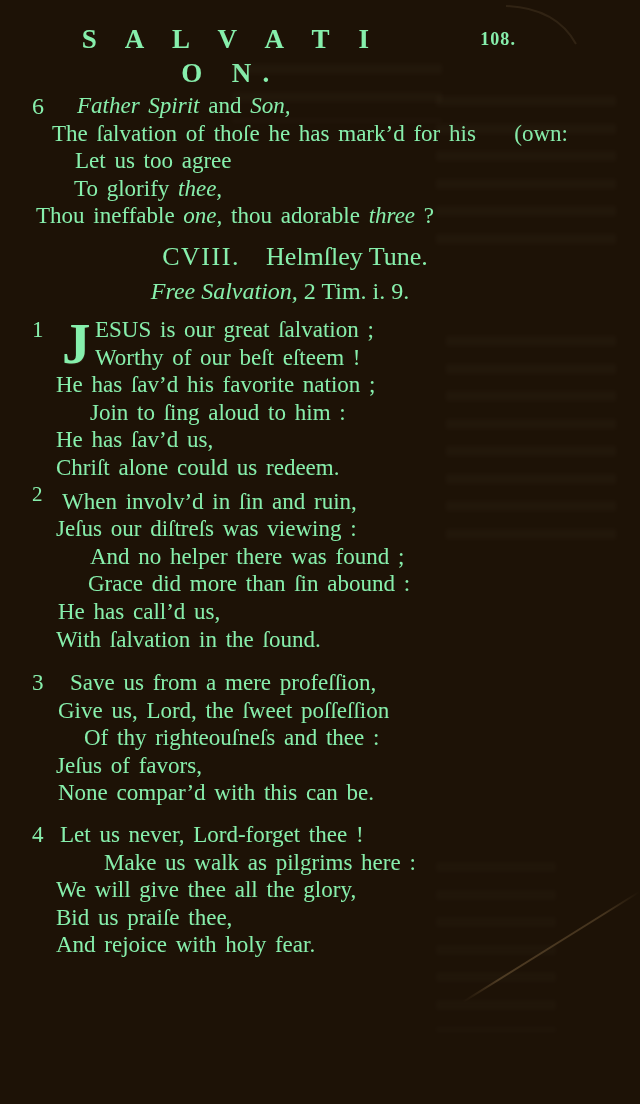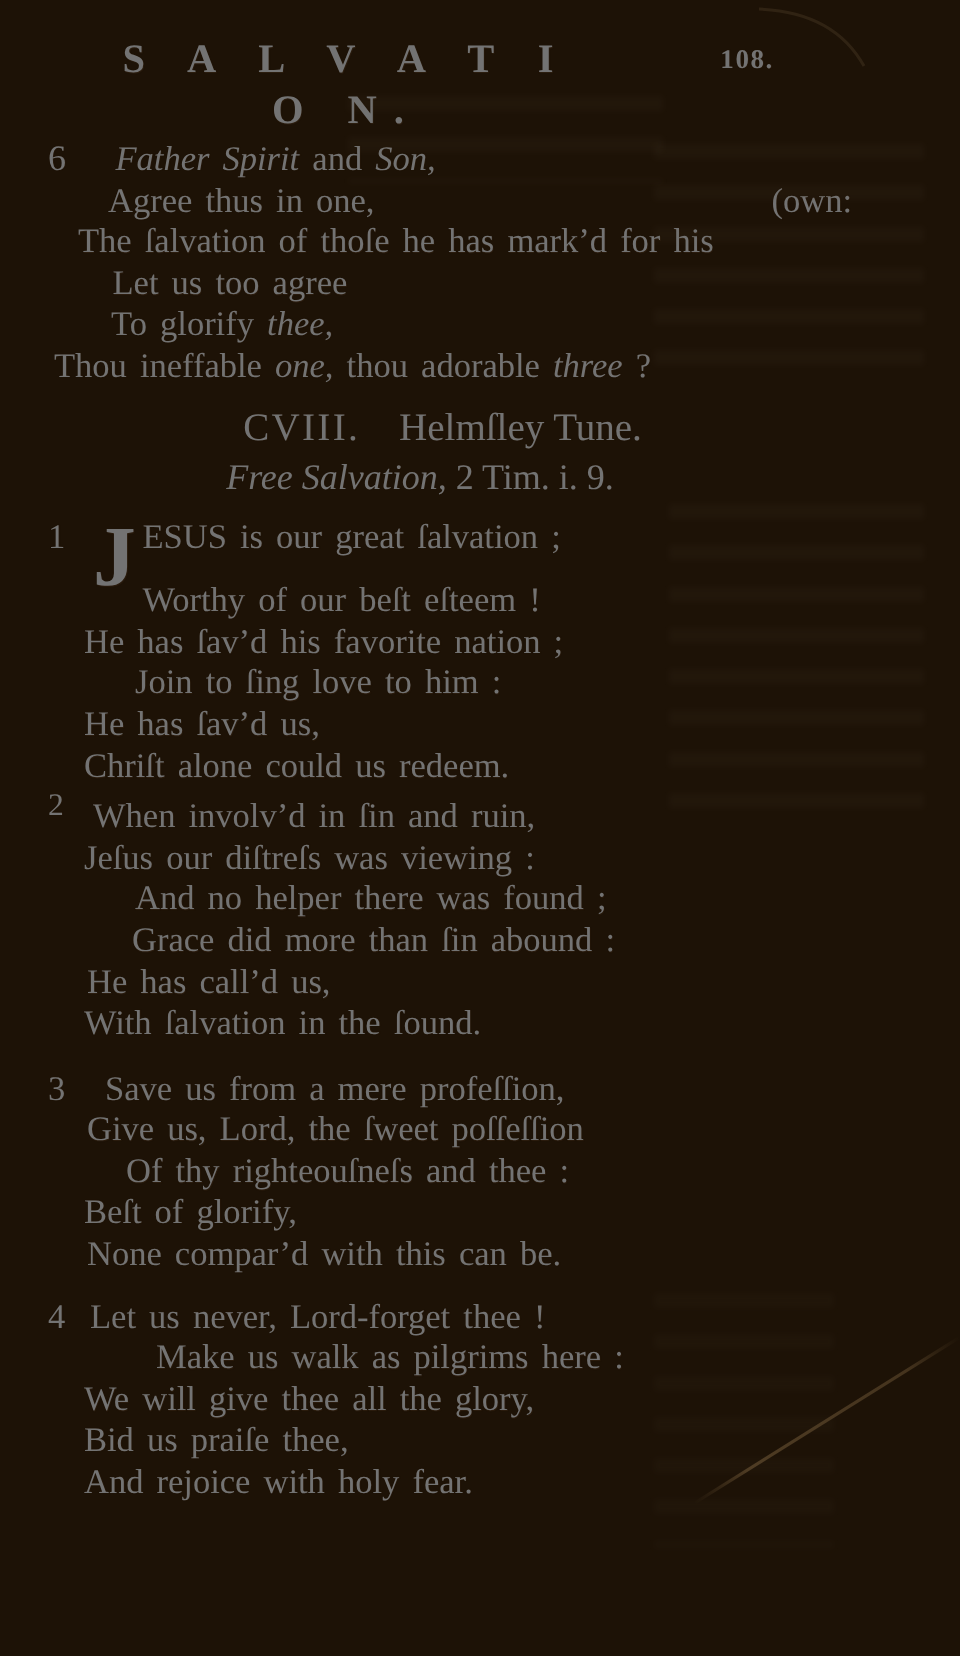--- a/index.html
+++ b/index.html
@@ -3,21 +3,21 @@
 <meta charset="utf-8">
 <style>
   html,body{margin:0;padding:0;}
   body{
     width:640px;height:1104px;overflow:hidden;
     font-family:"Liberation Serif","DejaVu Serif",serif;
     background:#1d1206;
   }
   .page{
     position:relative;width:584px;height:1104px;
-    color:#737373;
+    color:#86efac;
     background:
       
       radial-gradient(circle at 576px 48px, rgba(133,74,18,.55) 0 2.5px, rgba(133,74,18,0) 5px),
       radial-gradient(circle at 543px 977px, rgba(160,104,42,.20) 0 9px, rgba(160,104,42,0) 20px),
       radial-gradient(circle at 601px 338px, rgba(150,100,50,.13) 0 16px, rgba(150,100,50,0) 34px),
       radial-gradient(circle at 330px 1070px, rgba(140,95,45,.12) 0 14px, rgba(140,95,45,0) 30px),
       radial-gradient(circle at 612px 212px, rgba(150,100,50,.12) 0 10px, rgba(150,100,50,0) 24px),
       
       radial-gradient(circle at 0px 0px, rgba(60,38,14,.5) 0 14px, rgba(60,38,14,0) 70px),
       radial-gradient(circle at 0px 1104px, rgba(60,38,14,.4) 0 12px, rgba(60,38,14,0) 80px),
@@ -105,62 +105,62 @@
 
     <div class="running-head">
       <span class="running-title">S A L V A T I O N.</span>
       <span class="page-number">108.</span>
     </div>
 
     <div id="stanza-continued">
         <div class="stanza">
           <span class="verse-num">6</span>
           <div class="line" style="margin-left: 19px;"><span class="it">Father Spirit</span><span> and </span><span class="it">Son,</span></div>
-          <div class="line" style="margin-left: 14px;"><span>Agree thus in one,</span><span class="line-right">(own:</span></div>
+          <div class="line" style="margin-left: 14px;"><span class="line-right">(own:</span></div>
           <div class="line" style="margin-left: -6px;"><span>The ſalvation of thoſe he has mark’d for his</span></div>
           <div class="line" style="margin-left: 17px;"><span>Let us too agree</span></div>
           <div class="line" style="margin-left: 16px;"><span>To glorify </span><span class="it">thee,</span></div>
           <div class="line" style="margin-left: -22px;"><span>Thou ineffable </span><span class="it">one,</span><span> thou adorable </span><span class="it">three</span><span> ?</span></div>
         </div>
       </div>
 
     <div class="hymn-heading">
       <span class="num">CVIII.</span><span>Helmſley Tune.</span>
     </div>
 
     <div class="hymn-subtitle">
       <span class="it">Free Salvation,</span><span> 2 Tim. i. 9.</span>
     </div>
 
     <div id="hymn-stanzas">
         <div class="stanza">
           <span class="verse-num">1</span>
           <span class="dropcap">J</span>
           <div class="line" style="margin-left: 37px;"><span>ESUS is our great ſalvation ;</span></div>
-          <div class="line" style="margin-left: 37px; margin-top: 15px;"><span>Worthy of our beſt eſteem !</span></div>
+          <div class="line" style="margin-left: 37px;"><span>Worthy of our beſt eſteem !</span></div>
           <div class="line" style="margin-left: -2px;"><span>He has ſav’d his favorite nation ;</span></div>
-          <div class="line" style="margin-left: 32px;"><span>Join to ſing love to him :</span></div>
+          <div class="line" style="margin-left: 32px;"><span>Join to ſing aloud to him :</span></div>
           <div class="line" style="margin-left: -2px;"><span>He has ſav’d us,</span></div>
           <div class="line" style="margin-left: -2px;"><span>Chriſt alone could us redeem.</span></div>
         </div>
         <div class="stanza">
           <span class="verse-num raised">2</span>
           <div class="line" style="margin-left: 4px;"><span>When involv’d in ſin and ruin,</span></div>
           <div class="line" style="margin-left: -2px;"><span>Jeſus our diſtreſs was viewing :</span></div>
           <div class="line" style="margin-left: 32px;"><span>And no helper there was found ;</span></div>
           <div class="line" style="margin-left: 30px;"><span>Grace did more than ſin abound :</span></div>
           <div class="line"><span>He has call’d us,</span></div>
           <div class="line" style="margin-left: -2px;"><span>With ſalvation in the ſound.</span></div>
         </div>
         <div class="stanza">
           <span class="verse-num">3</span>
           <div class="line" style="margin-left: 12px;"><span>Save us from a mere profeſſion,</span></div>
           <div class="line"><span>Give us, Lord, the ſweet poſſeſſion</span></div>
           <div class="line" style="margin-left: 26px; font-family: Liberation Serif, serif;"><span>Of thy righteouſneſs and thee :</span></div>
-          <div class="line" style="margin-left: -2px;"><span>Beſt of glorify,</span></div>
+          <div class="line" style="margin-left: -2px;"><span>Jeſus of favors,</span></div>
           <div class="line"><span>None compar’d with this can be.</span></div>
         </div>
         <div class="stanza">
           <span class="verse-num">4</span>
           <div class="line" style="margin-left: 2px;"><span>Let us never, Lord-forget thee !</span></div>
           <div class="line" style="margin-left: 46px;"><span>Make us walk as pilgrims here :</span></div>
           <div class="line" style="margin-left: -2px;"><span>We will give thee all the glory,</span></div>
           <div class="line" style="margin-left: -2px;"><span>Bid us praiſe thee,</span></div>
           <div class="line" style="margin-left: -2px;"><span>And rejoice with holy fear.</span></div>
         </div>

